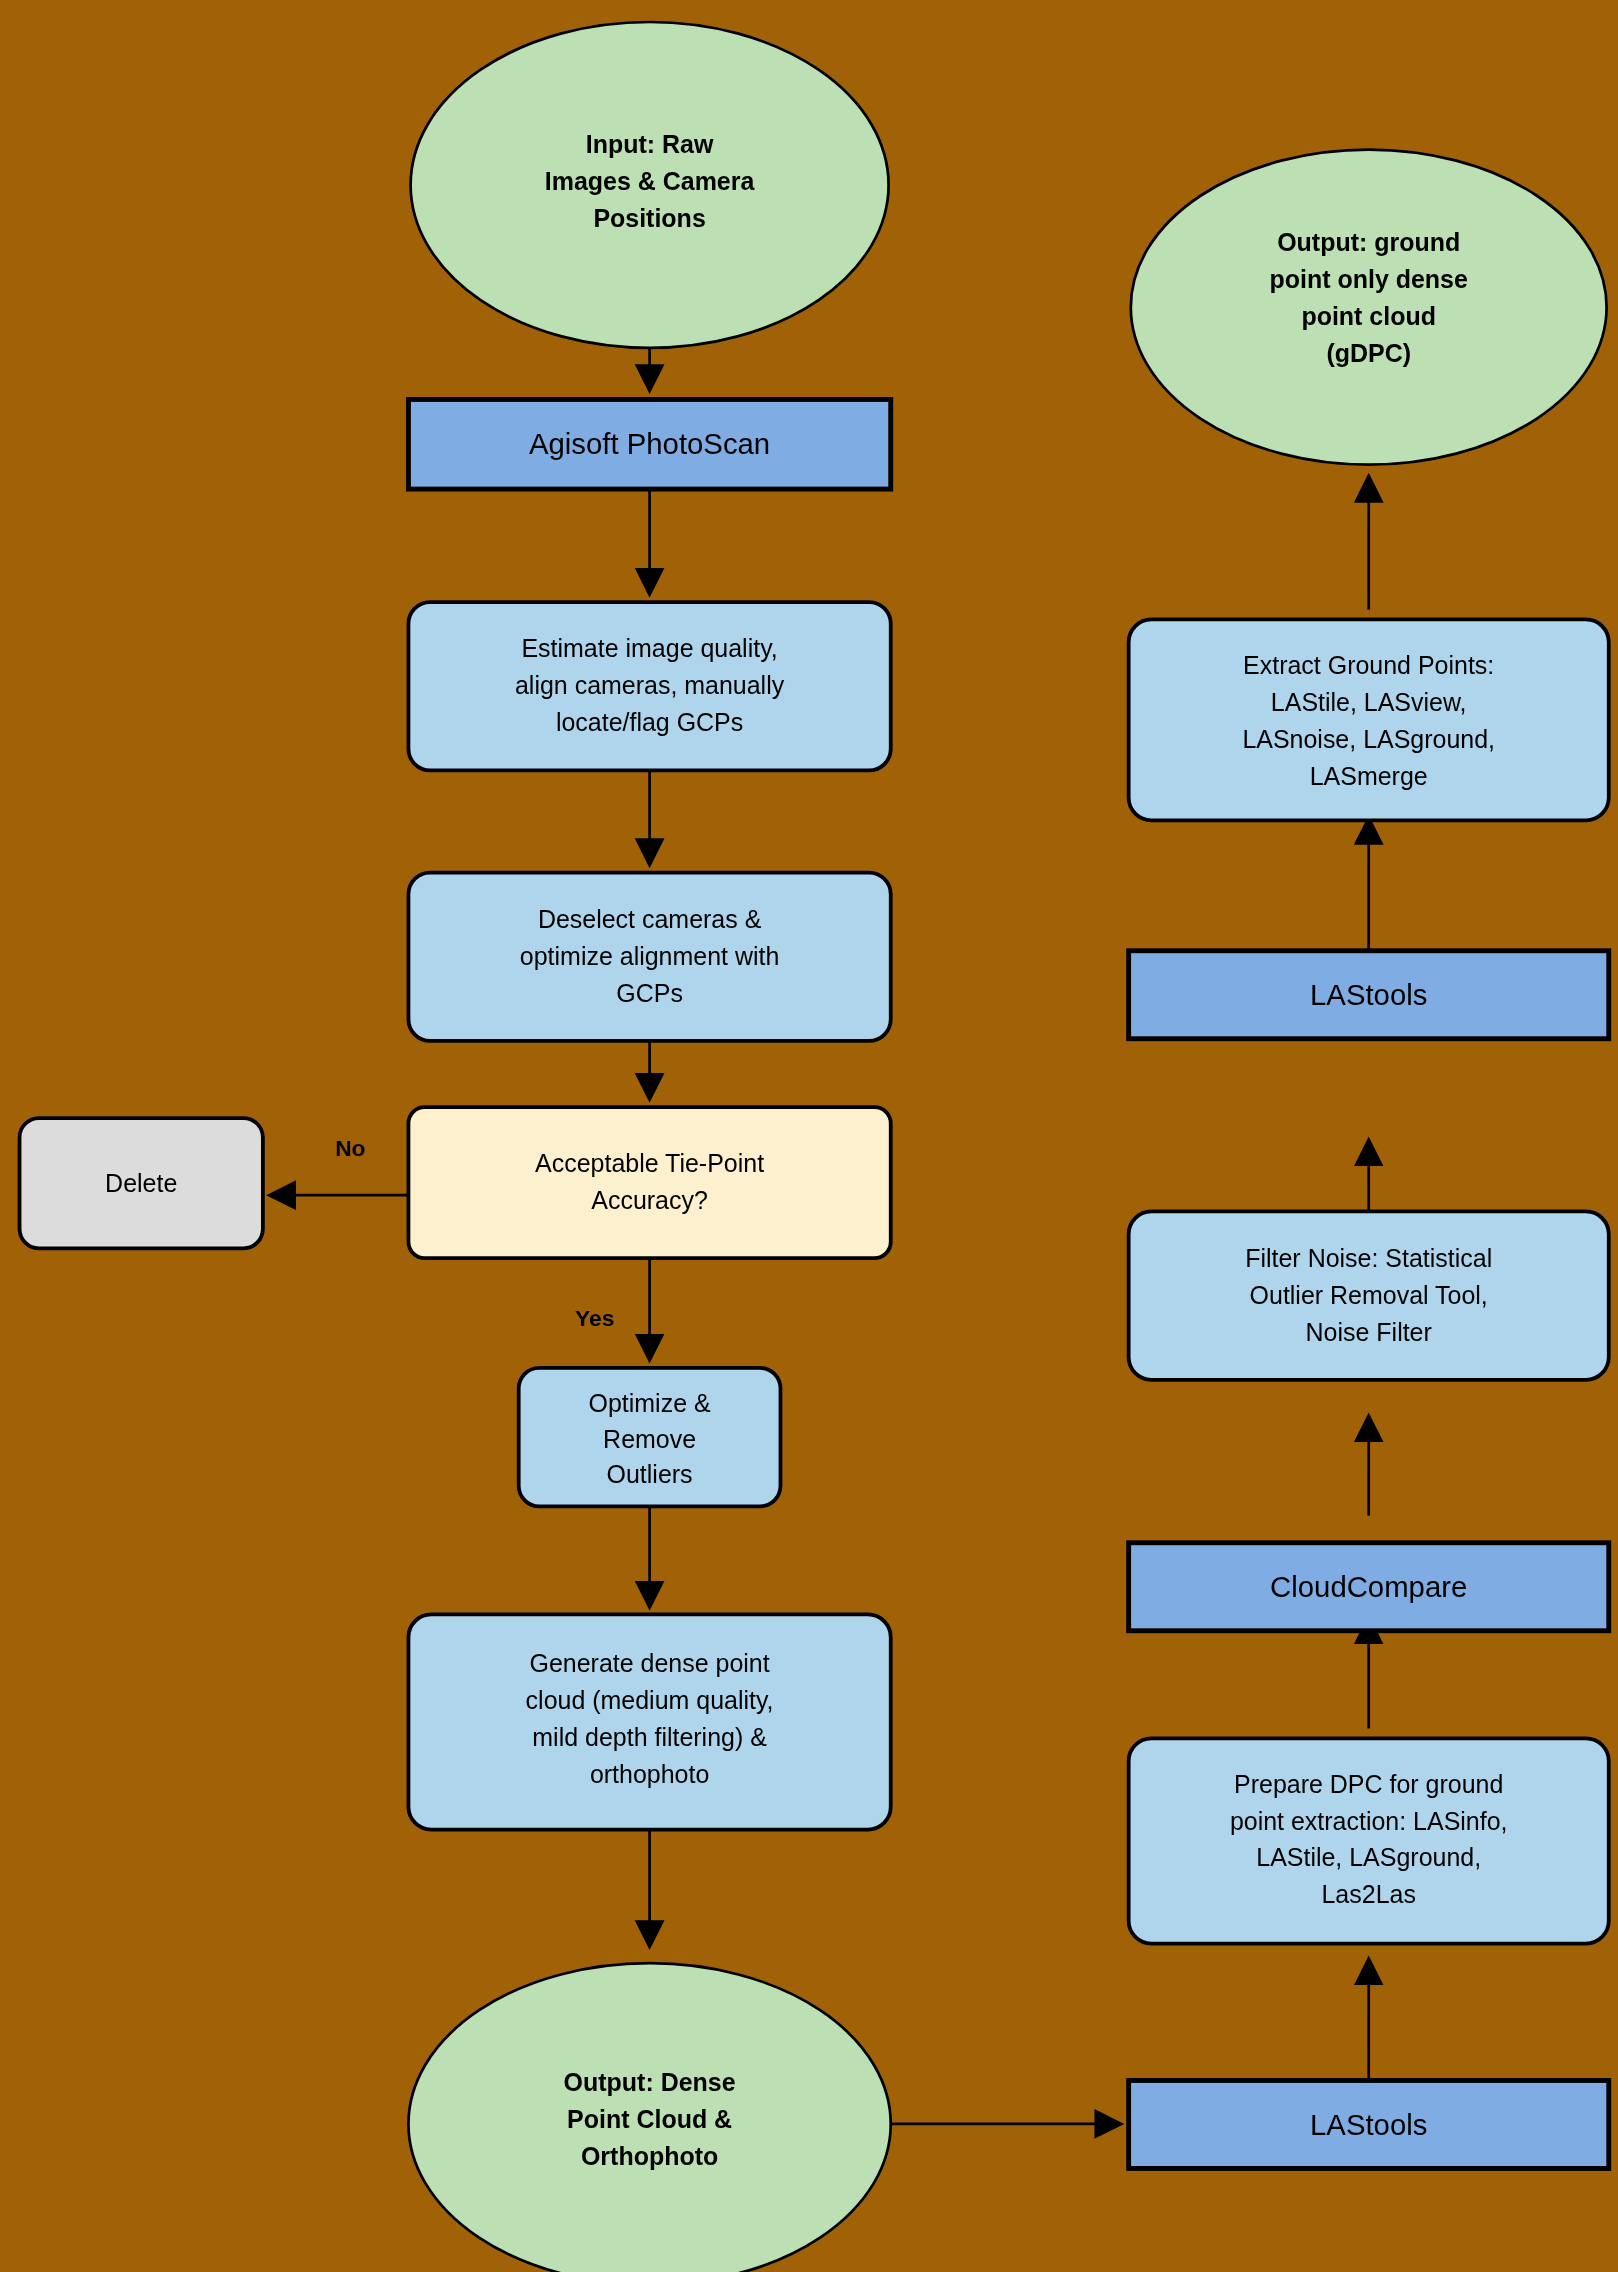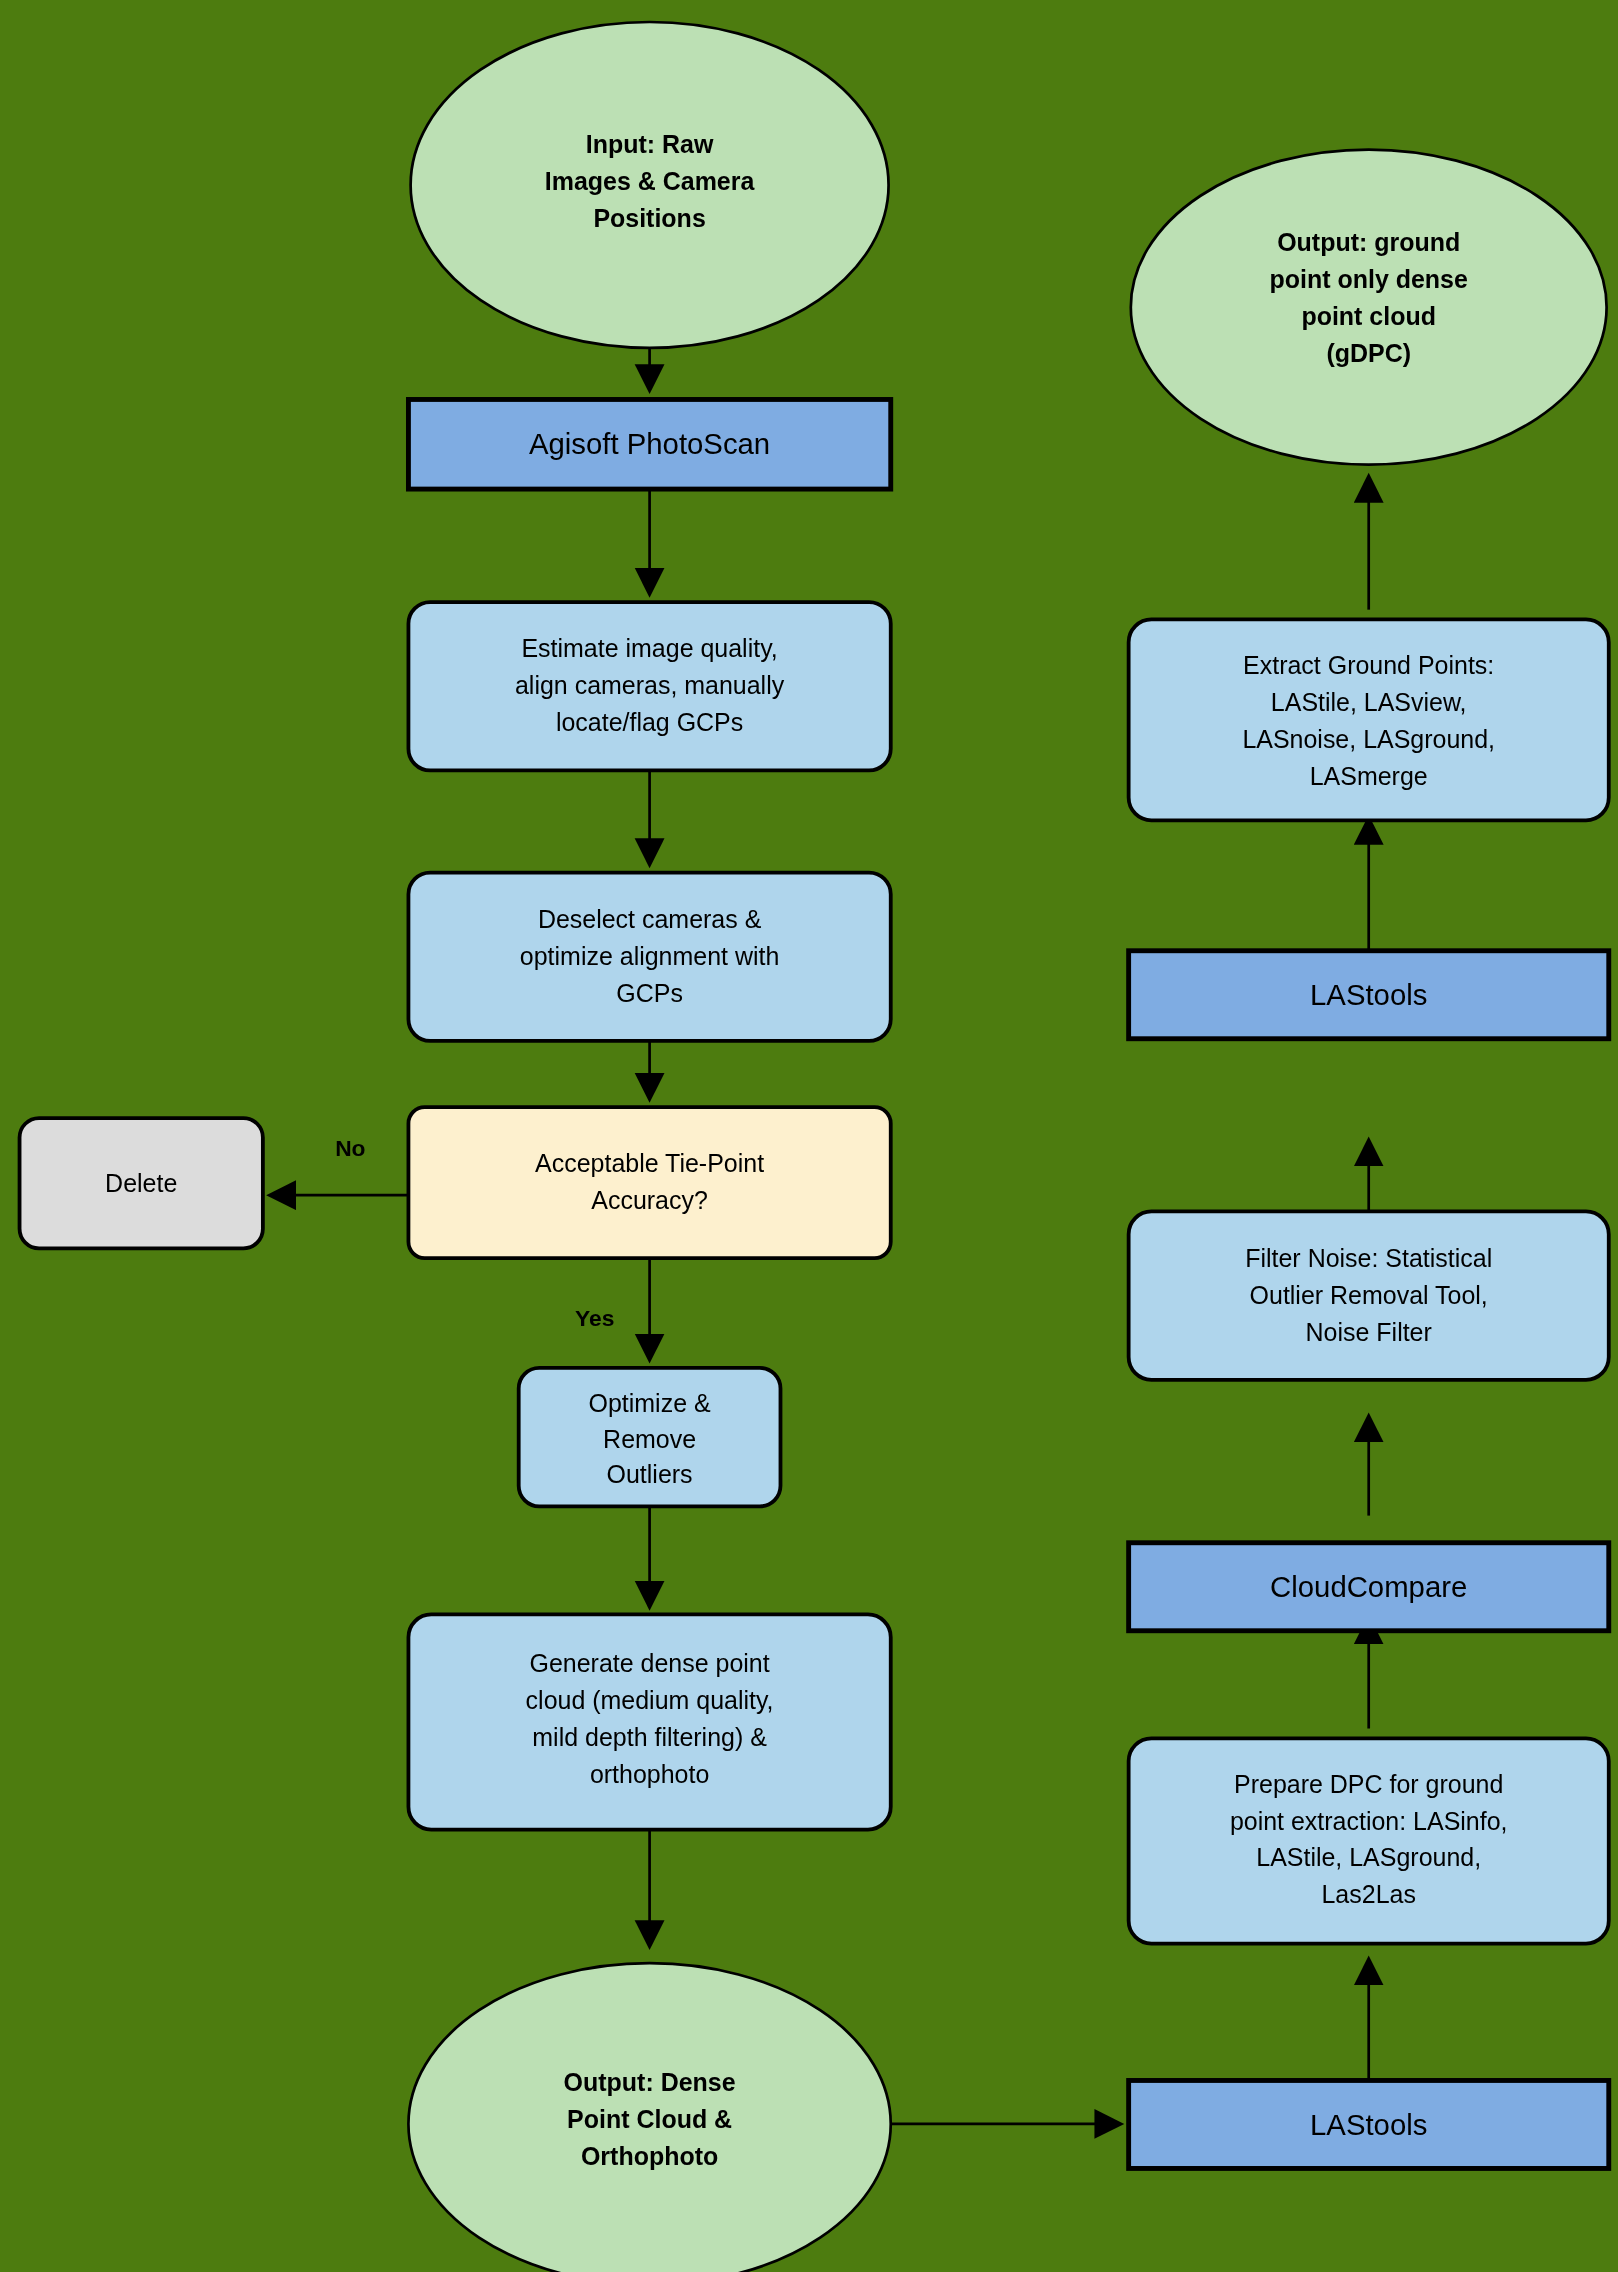--- a/index.html
+++ b/index.html
@@ -1,17 +1,17 @@
 <!DOCTYPE html>
 <html style="font-size:8.7px"><head>
 <meta charset="utf-8">
 <style>
   html,body{margin:0;padding:0;background:#ffffff;}
   body{width:1618px;height:2273px;font-family:"Liberation Sans",sans-serif;}
-  #stage{position:relative;width:1618px;height:2273px;overflow:hidden;background:#4d7c0f;}
+  #stage{position:relative;width:1618px;height:2273px;overflow:hidden;background:#a16207;}
   svg#flow{position:absolute;left:0;top:0;width:1618px;height:2273px;display:block;}
   .nodeText{font-family:"Liberation Sans",sans-serif;fill:#000000;text-anchor:middle;}
   .t-proc{font-size:46px;}
   .t-app{font-size:54px;}
   .t-term{font-size:46px;font-weight:bold;}
   .t-dec{font-size:46px;}
   .t-del{font-size:46px;}
   .t-edge{font-size:42px;font-weight:bold;fill:#000;text-anchor:middle;}
   .shape{stroke:#000000;}
   .sh-term{fill:#BCE0B4;stroke-width:5;}

